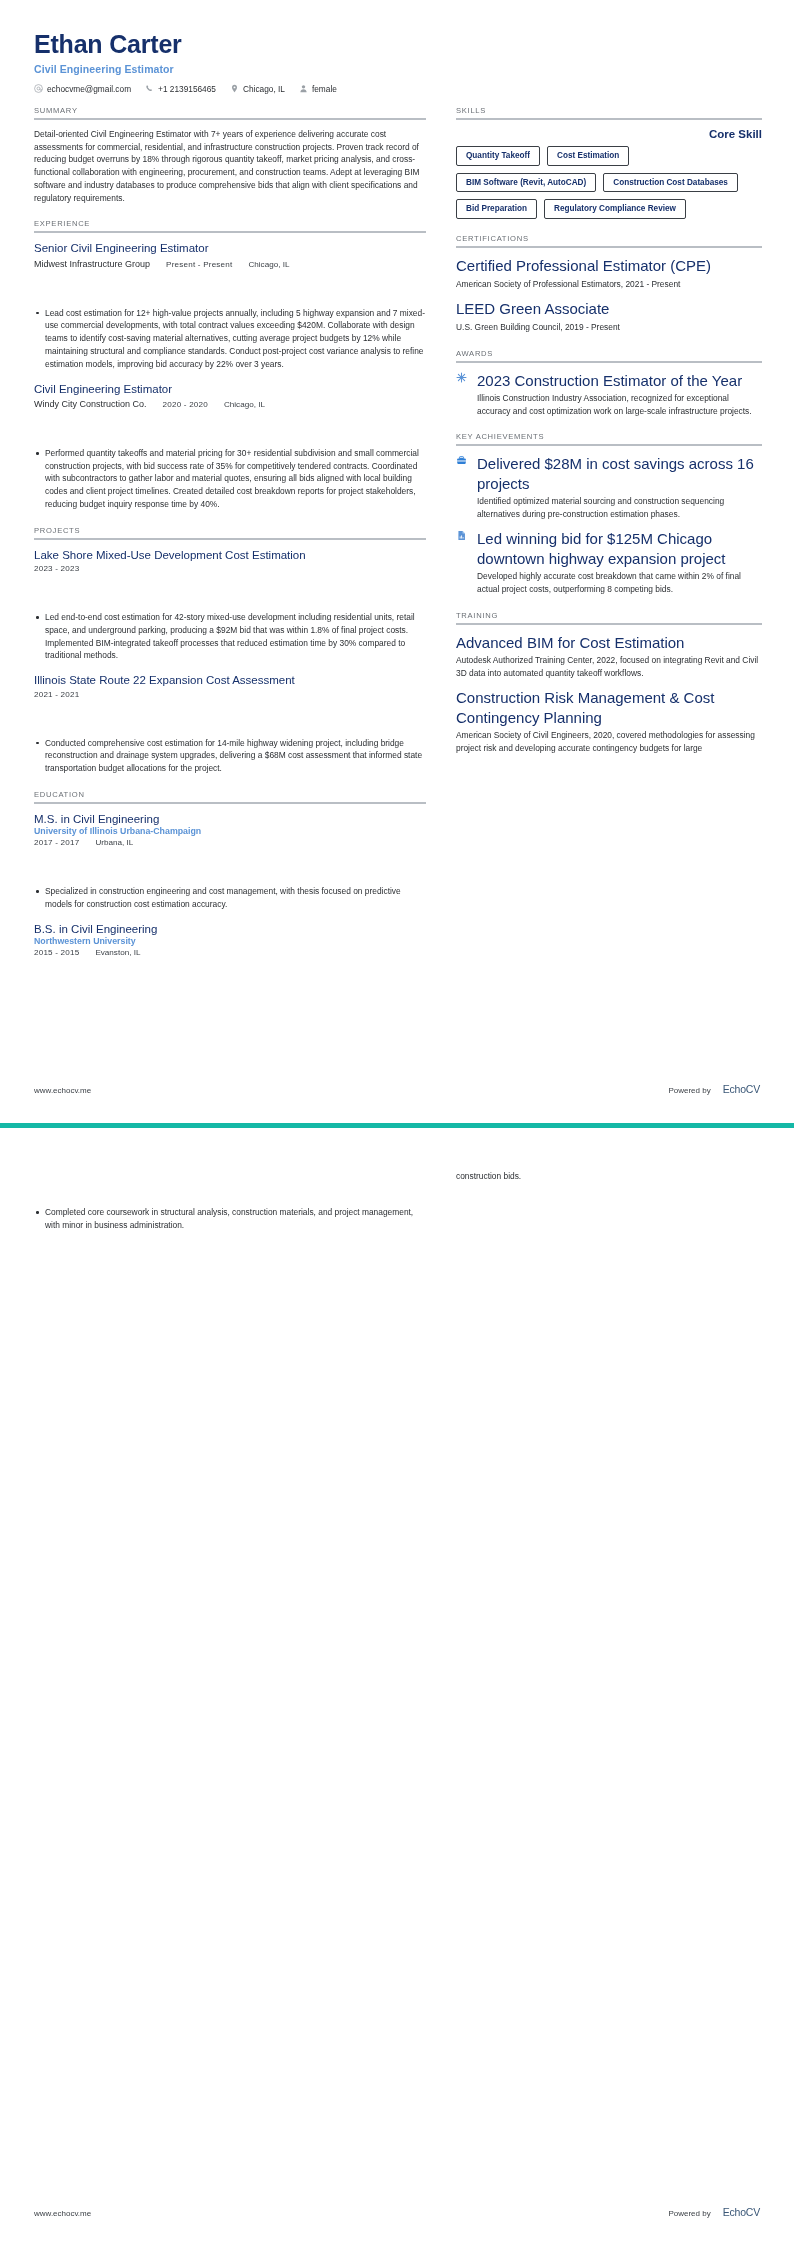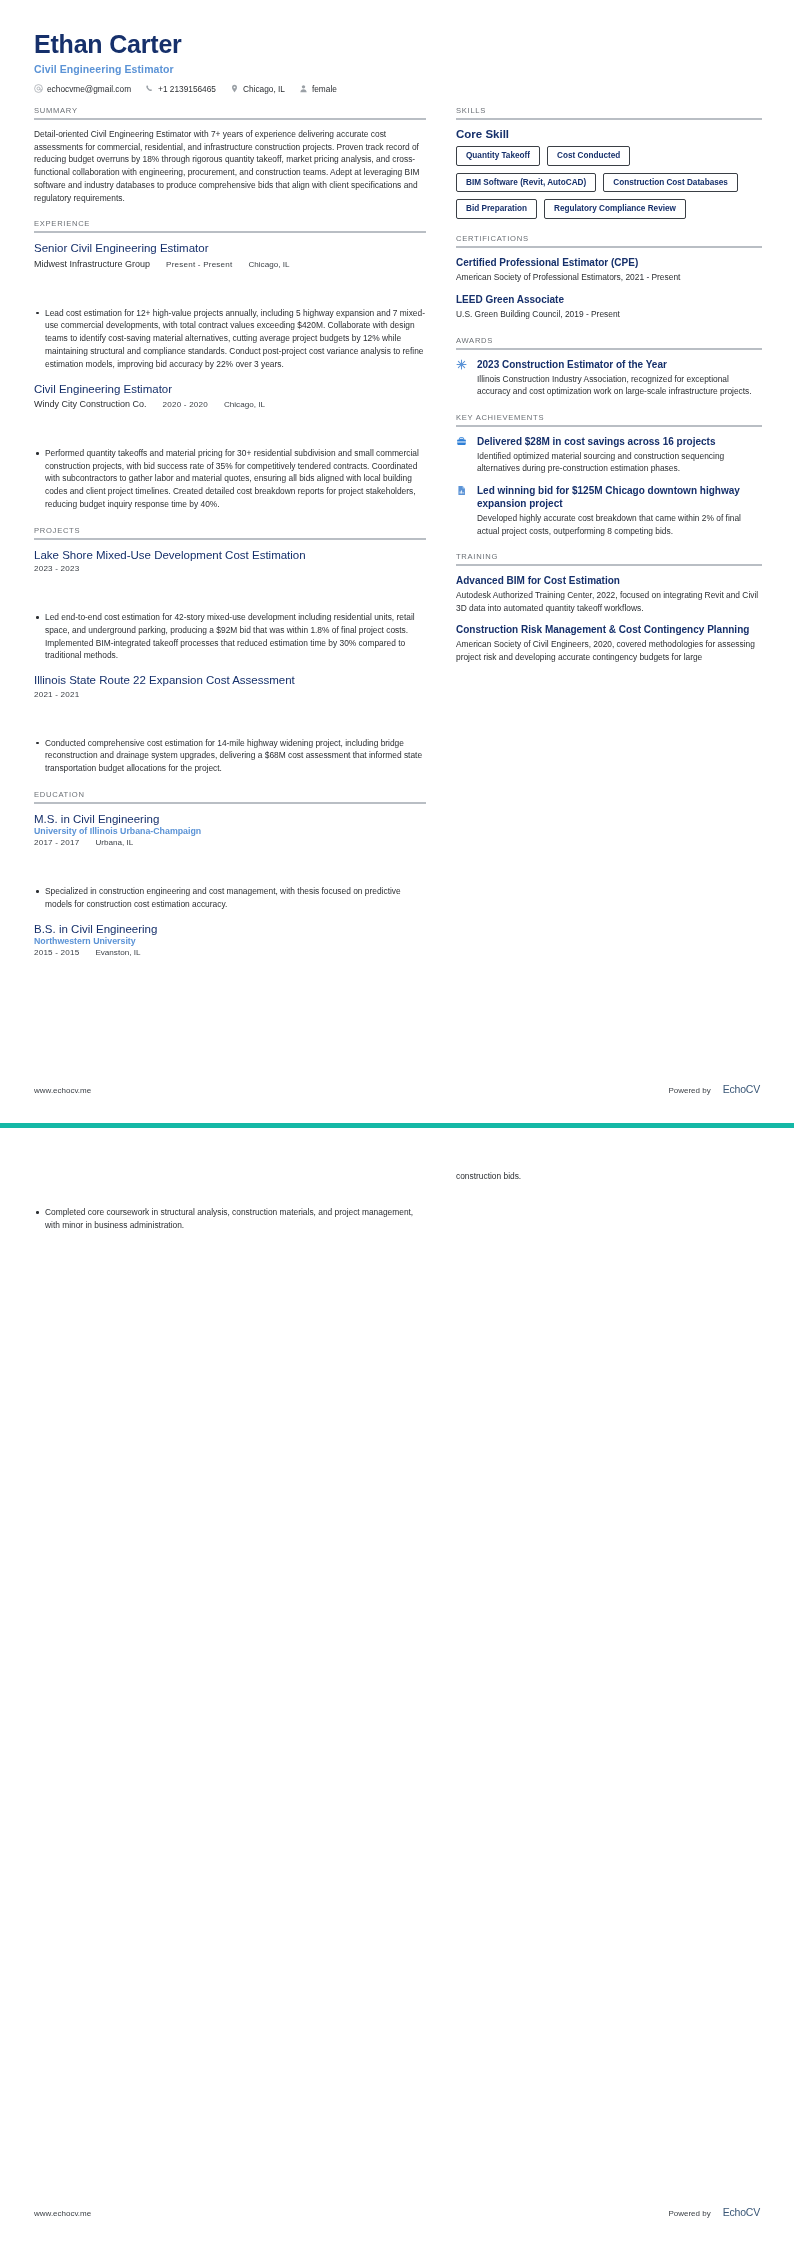--- a/index.html
+++ b/index.html
@@ -119,39 +119,40 @@
     border-radius: 50%;
     background: #2c2f33;
   }
 
   
   .skill-group-title {
     font-size: 11.5px;
     font-weight: 700;
     color: #16306b;
     margin-bottom: 6px;
+    text-align: right;
   }
   .chips { display: flex; flex-wrap: wrap; gap: 7px; }
   .chip {
     border: 1px solid #3a3f45;
     border-radius: 2px;
     padding: 4px 9px;
     font-size: 8.2px;
     font-weight: 700;
     color: #16306b;
     line-height: 1.2;
     white-space: nowrap;
   }
 
   
   .r-entry { margin-bottom: 9px; }
   .r-entry:last-child { margin-bottom: 0; }
   .r-title {
-    font-size: 10px;
-    font-weight: 700;
+    font-size: 15px;
+    font-weight: 400;
     color: #16306b;
     line-height: 1.3;
   }
   .r-sub {
     font-size: 8.4px;
     line-height: 1.5;
     color: #2c2f33;
     margin-top: 2px;
   }
 
@@ -321,21 +322,21 @@
     </div>
 
     <div class="col-right">
 
       <div class="section">
         <div class="section-label">SKILLS</div>
         <div class="section-rule"></div>
         <div class="skill-group-title">Core Skill</div>
         <div class="chips">
           <div class="chip">Quantity Takeoff</div>
-          <div class="chip">Cost Conducted</div>
+          <div class="chip">Cost Estimation</div>
           <div class="chip">BIM Software (Revit, AutoCAD)</div>
           <div class="chip">Construction Cost Databases</div>
           <div class="chip">Bid Preparation</div>
           <div class="chip">Regulatory Compliance Review</div>
         </div>
       </div>
 
       <div class="section">
         <div class="section-label">CERTIFICATIONS</div>
         <div class="section-rule"></div>

